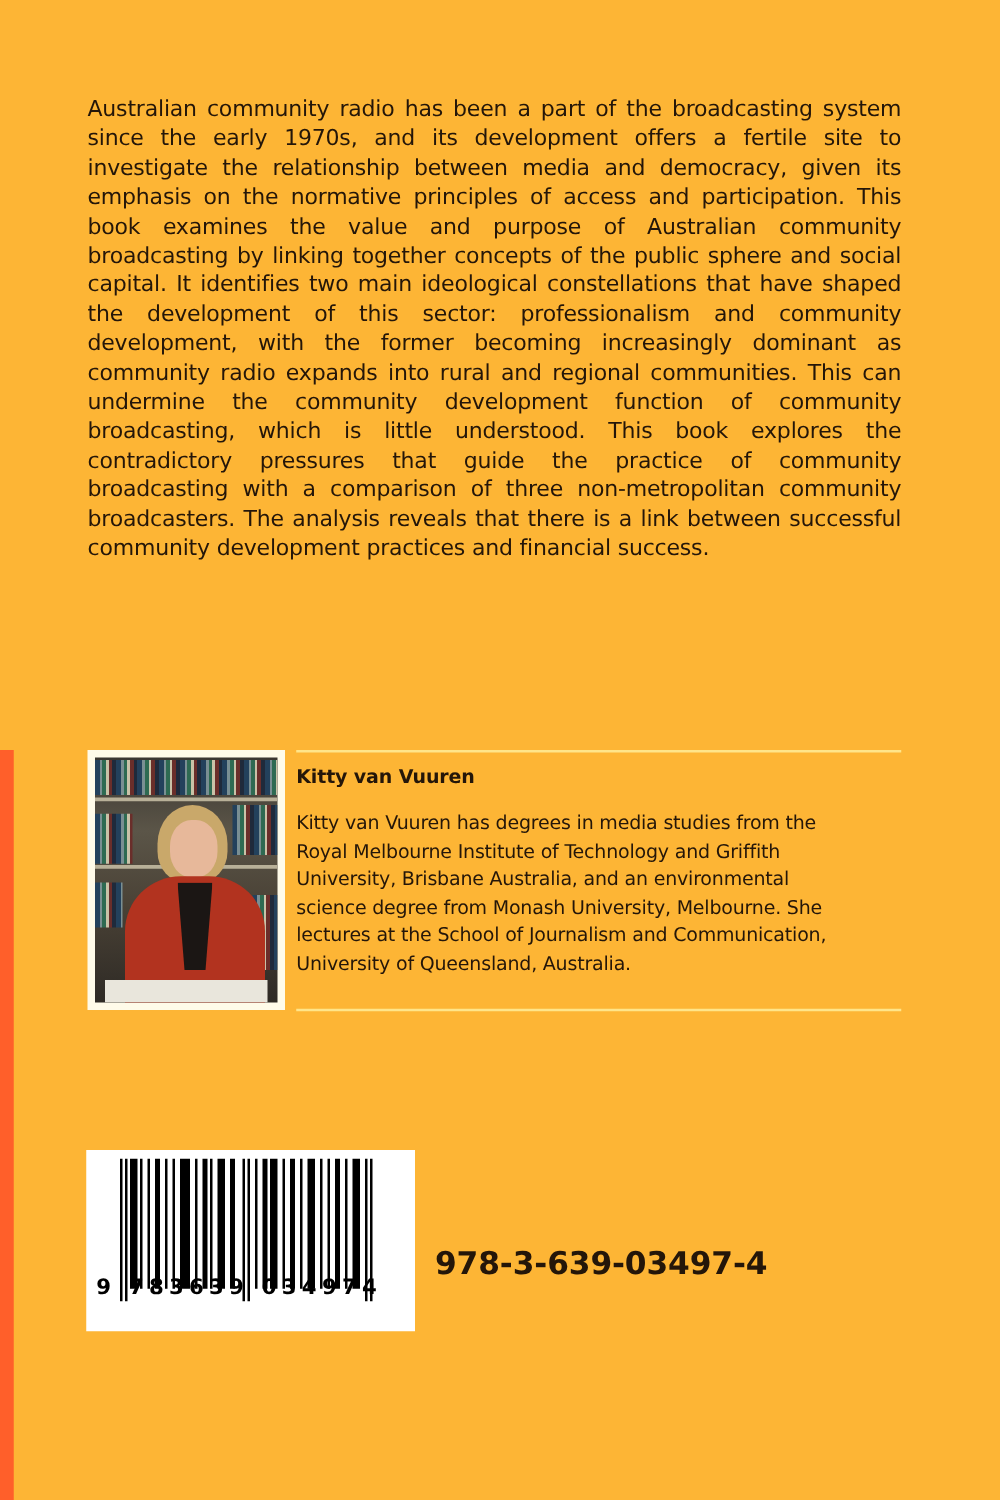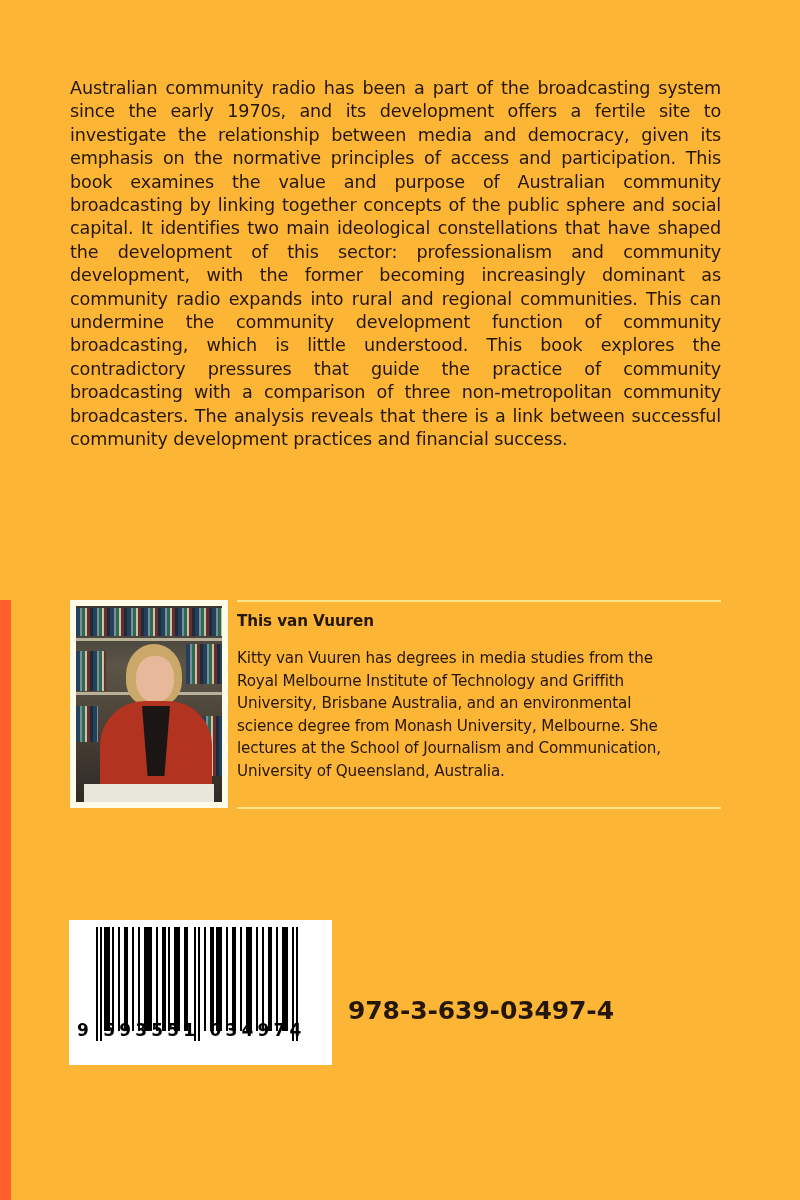--- a/index.html
+++ b/index.html
@@ -206,21 +206,21 @@
       <div class="books" style="left:0;top:100px;width:22px;height:36px;"></div>
       <div class="books" style="left:126px;top:110px;width:20px;height:60px;"></div>
       <div class="person-hair"></div>
       <div class="person-face"></div>
       <div class="person-body"></div>
       <div class="person-shirt"></div>
       <div class="desk-paper"></div>
     </div>
   </div>
   <div class="divider top"></div>
-  <h2 class="author-name">This van Vuuren</h2>
+  <h2 class="author-name">Kitty van Vuuren</h2>
   <p class="author-bio">Kitty van Vuuren has degrees in media studies from the
 Royal Melbourne Institute of Technology and Griffith
 University, Brisbane Australia, and an environmental
 science degree from Monash University, Melbourne. She
 lectures at the School of Journalism and Communication,
 University of Queensland, Australia.</p>
   <div class="divider bottom"></div>
 </div>
 
 <div class="barcode-box">
@@ -249,16 +249,16 @@
       <div class="bar" style="left: 144px; width: 2px;"></div>
       <div class="bar" style="left: 150px; width: 6px;"></div>
       <div class="bar" style="left: 160px; width: 2px;"></div>
       <div class="bar" style="left: 166px; width: 2px;"></div>
       <div class="bar" style="left: 172px; width: 4px;"></div>
       <div class="bar" style="left: 180px; width: 2px;"></div>
       <div class="bar" style="left: 186px; width: 6px;"></div>
       <div class="bar guard" style="left: 196px; width: 2px;"></div>
       <div class="bar guard" style="left: 200px; width: 2px;"></div>
     </div>
-  <div class="barcode-digits">9 593551 034974</div>
+  <div class="barcode-digits">9 783639 034974</div>
 </div>
 
 <p class="isbn">978-3-639-03497-4</p>
 
 </body></html>

